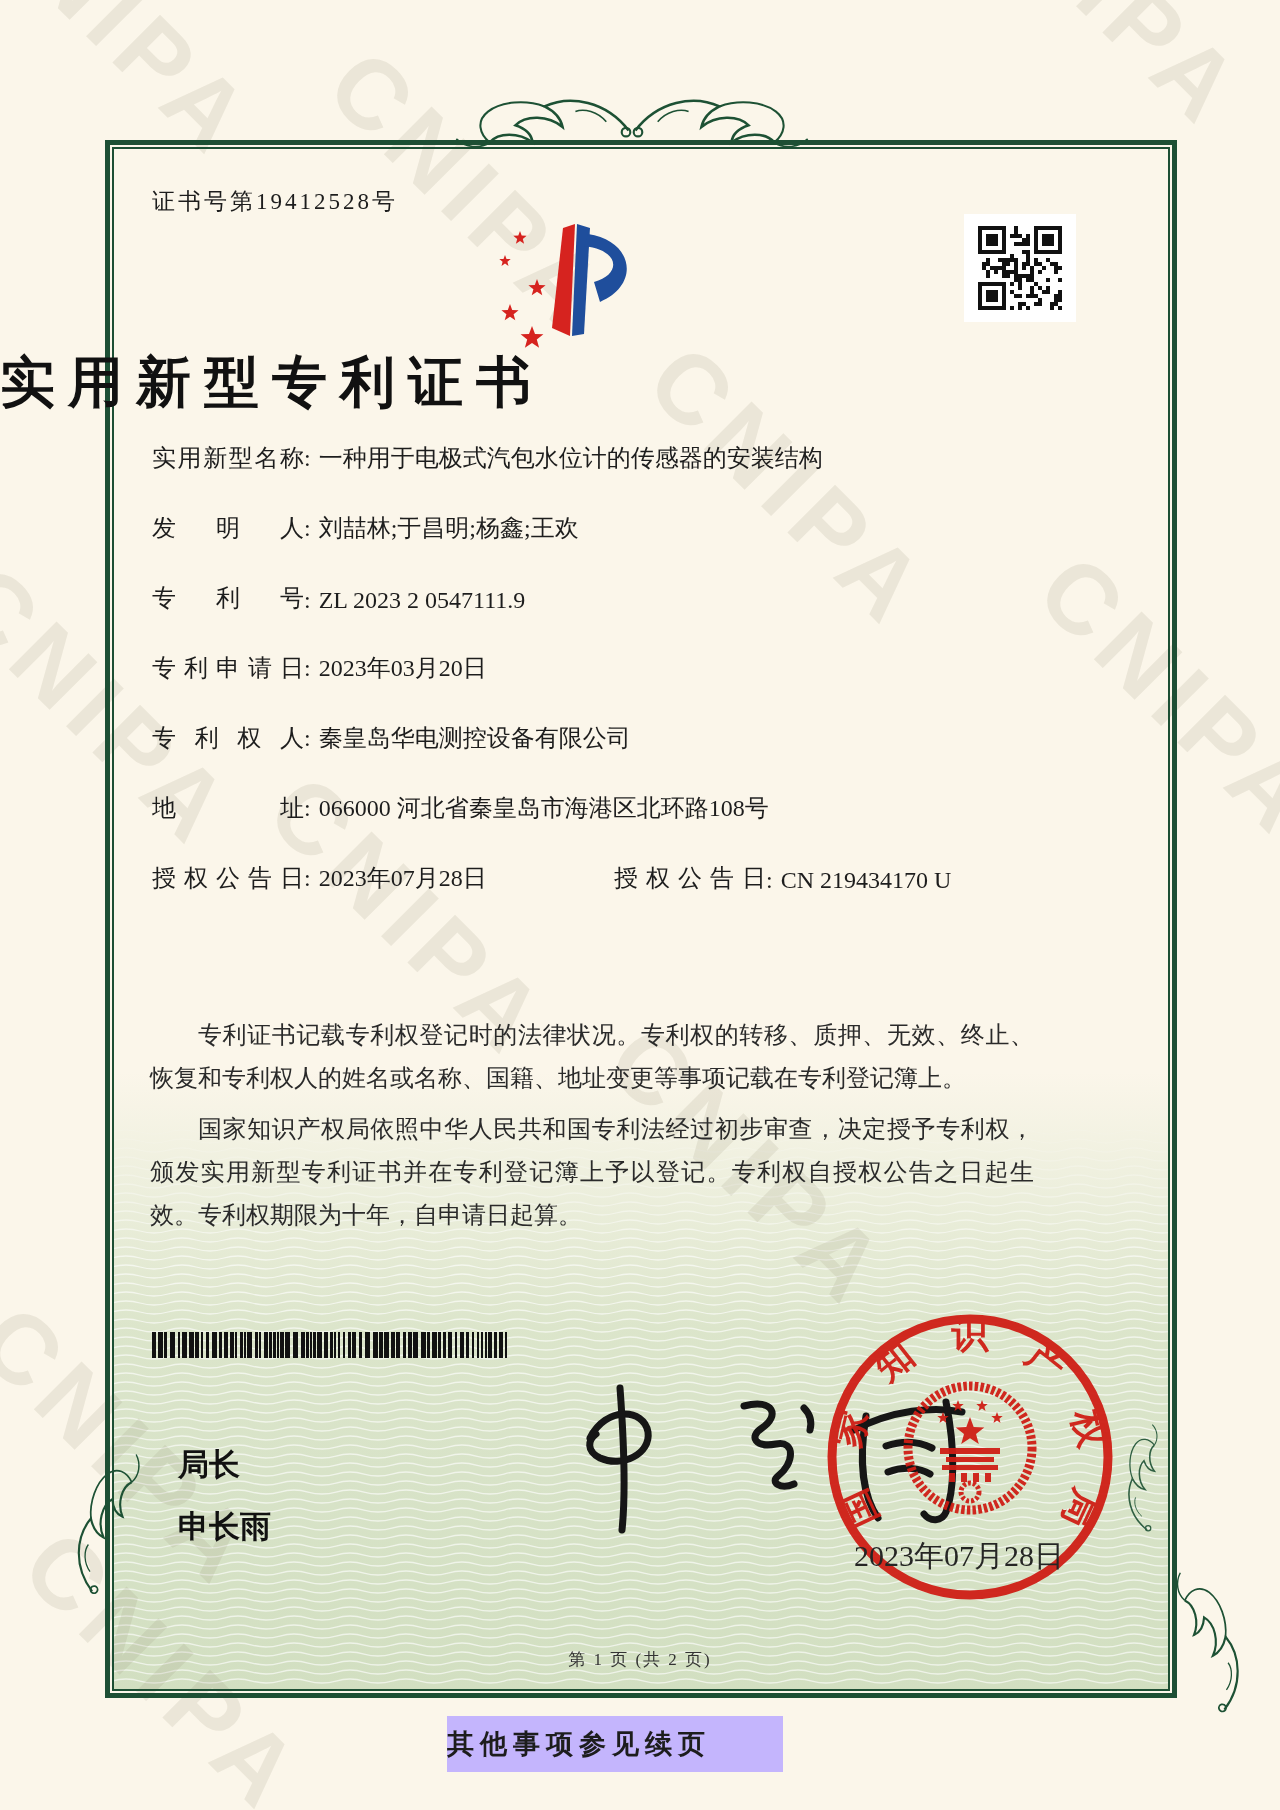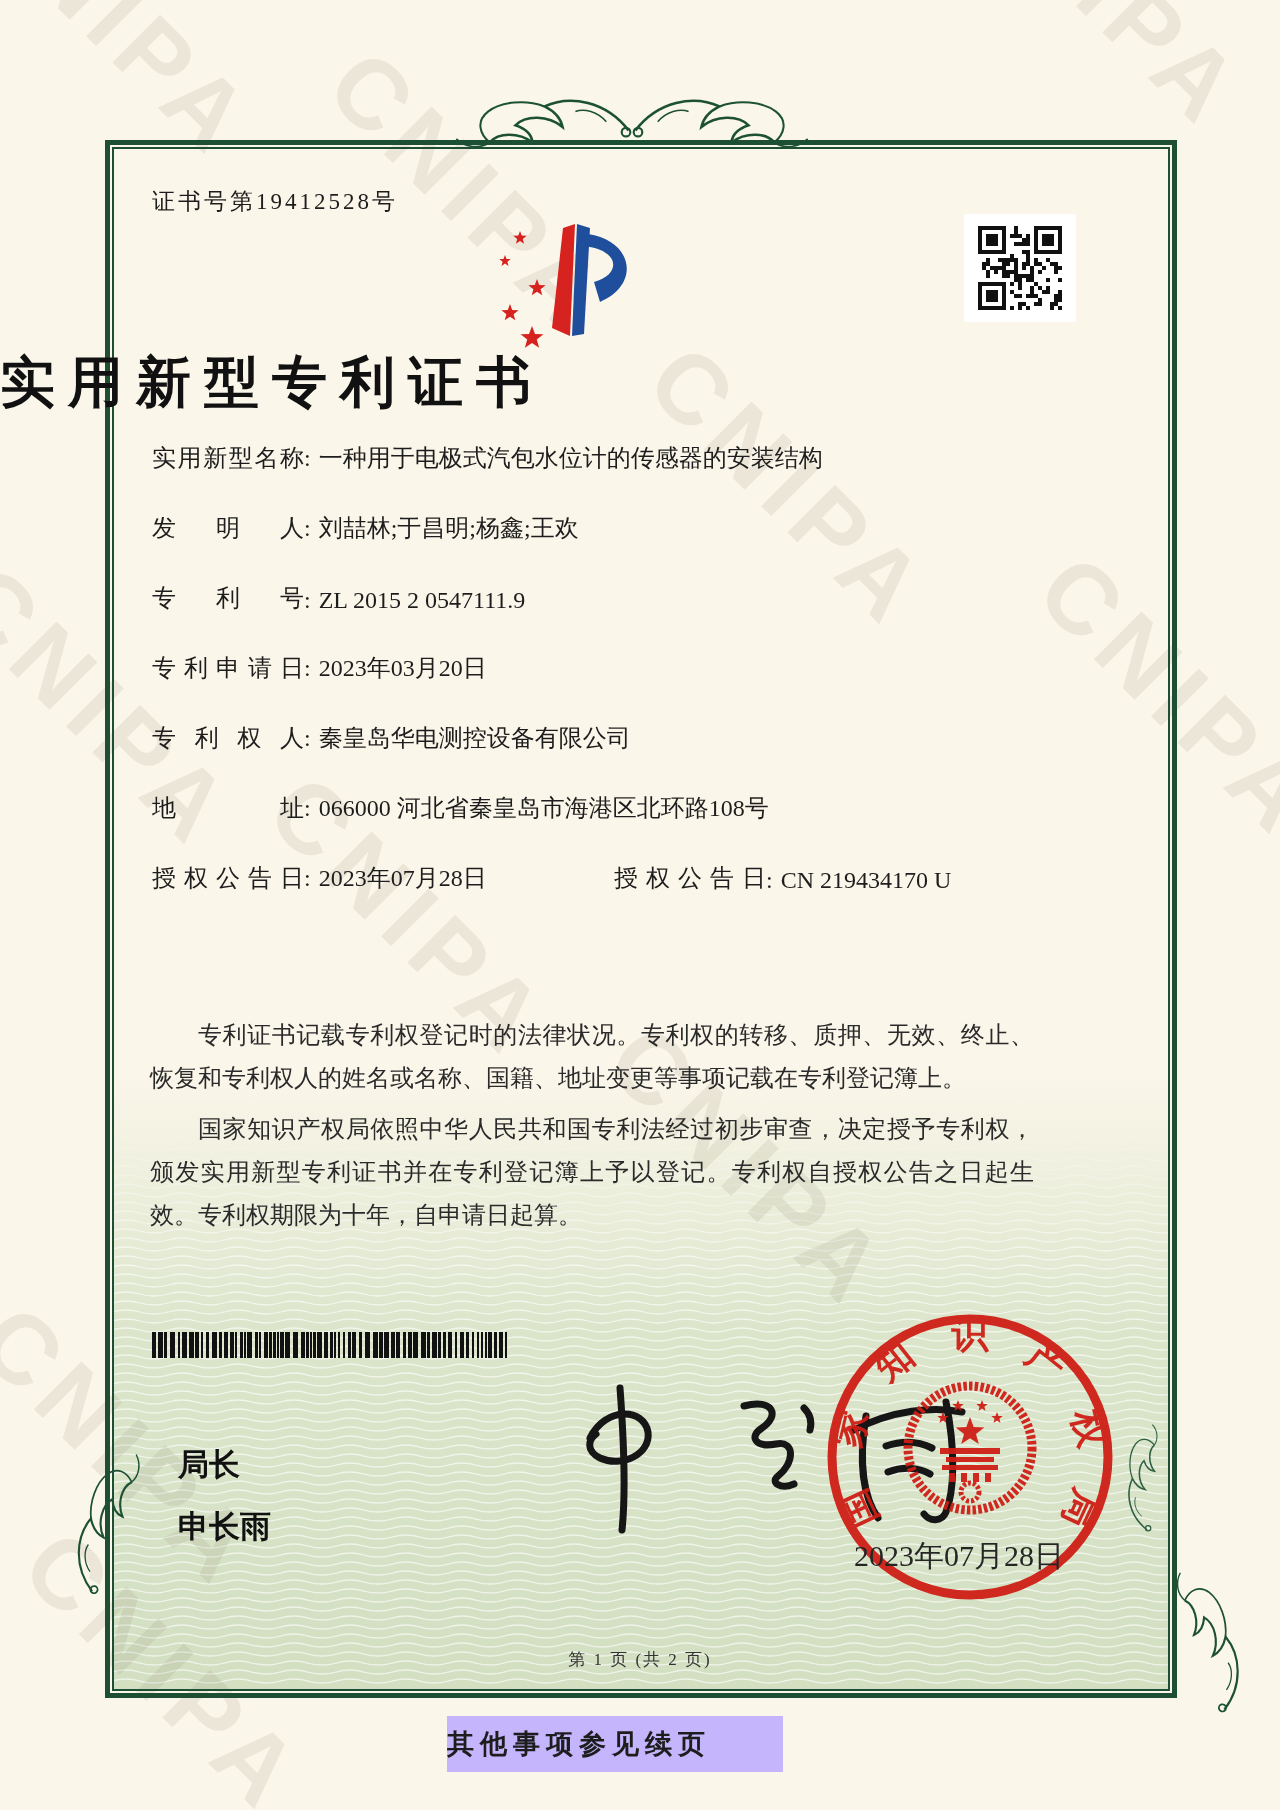--- a/index.html
+++ b/index.html
@@ -326,21 +326,21 @@
 <div class="abs" id="page-title">实用新型专利证书</div>
 
 <div class="abs" id="fields">
   <div class="frow" style="top:0">
     <span class="flabel">实用新型名称</span><span>:</span><span class="fvalue">一种用于电极式汽包水位计的传感器的安装结构</span>
   </div>
   <div class="frow" style="top:70px">
     <span class="flabel">发明人</span><span>:</span><span class="fvalue">刘喆林;于昌明;杨鑫;王欢</span>
   </div>
   <div class="frow" style="top:140px">
-    <span class="flabel">专利号</span><span>:</span><span class="fvalue">ZL 2015 2 0547111.9</span>
+    <span class="flabel">专利号</span><span>:</span><span class="fvalue">ZL 2023 2 0547111.9</span>
   </div>
   <div class="frow" style="top:210px">
     <span class="flabel">专利申请日</span><span>:</span><span class="fvalue">2023年03月20日</span>
   </div>
   <div class="frow" style="top:280px">
     <span class="flabel">专利权人</span><span>:</span><span class="fvalue">秦皇岛华电测控设备有限公司</span>
   </div>
   <div class="frow" style="top:350px">
     <span class="flabel">地址</span><span>:</span><span class="fvalue">066000 河北省秦皇岛市海港区北环路108号</span>
   </div>

